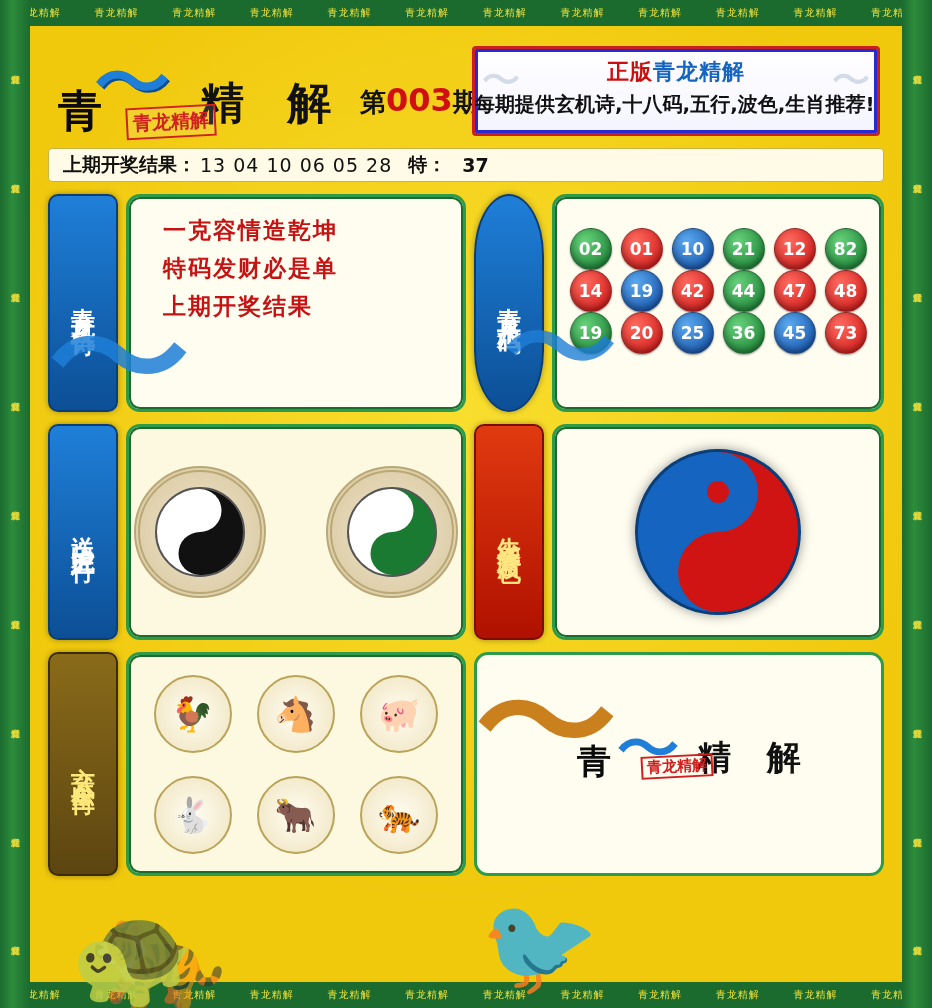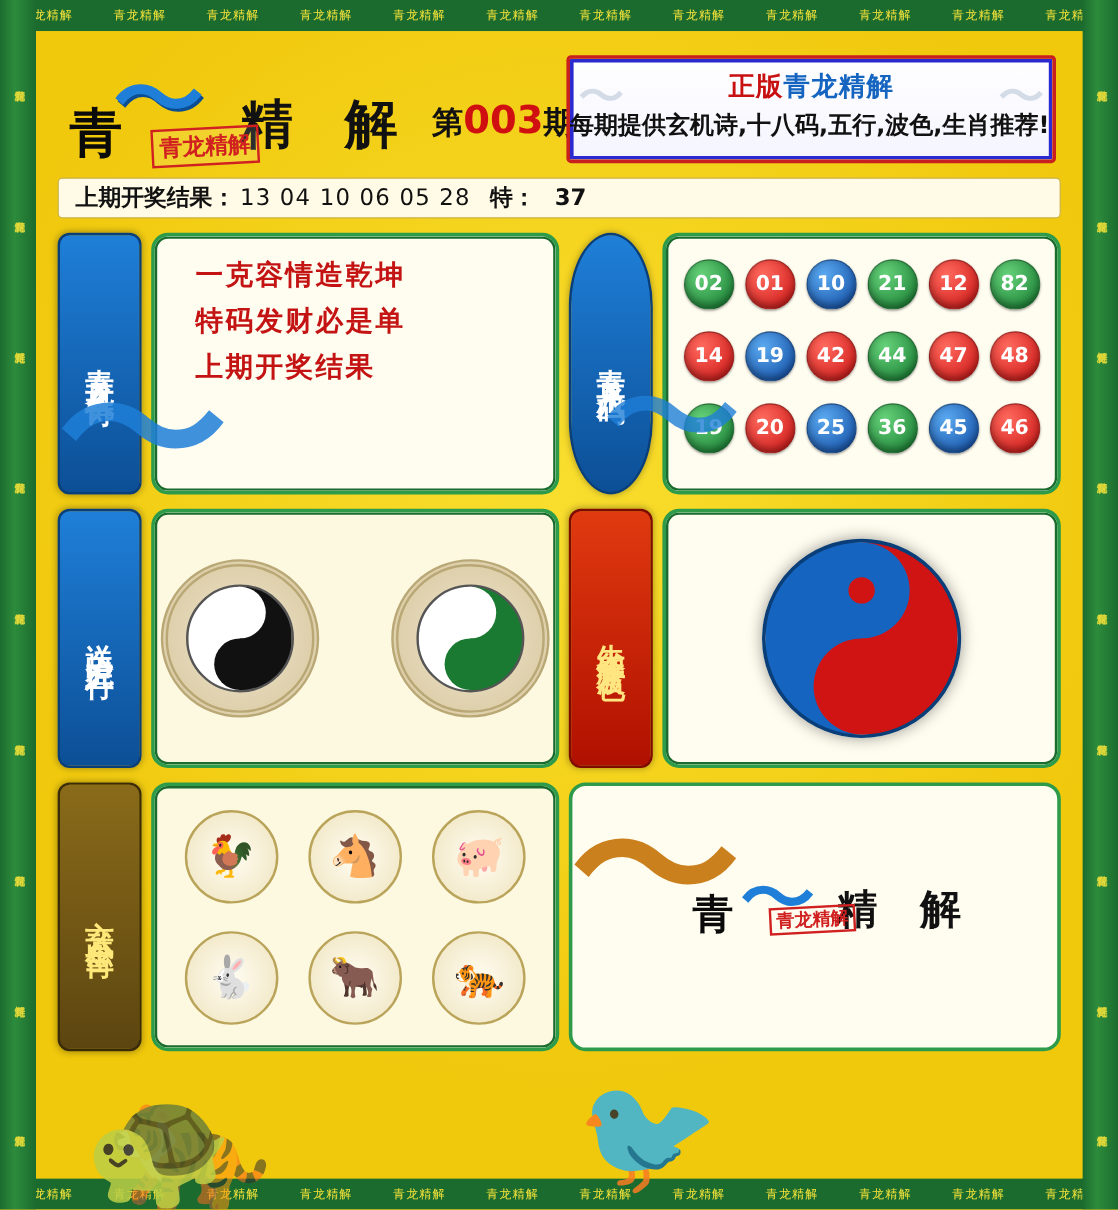--- a/index.html
+++ b/index.html
@@ -130,21 +130,21 @@
 
   
   .poem{padding:14px 0 10px 34px;}
   .poem div{
     font-size:23px;color:#c41313;font-weight:bold;line-height:38px;
     font-family:"DejaVu Serif","Liberation Serif",serif;letter-spacing:2px;
   }
   
   .numgrid{
     display:grid;grid-template-columns:repeat(6,1fr);
-    gap:18px 4px;padding:19px 12px;
+    gap:0 4px;padding:31px 12px;
   }
   .ball{
     width:40px;height:40px;border-radius:50%;
     display:flex;align-items:center;justify-content:center;
     font-size:17px;font-weight:bold;color:#fff;margin:0 auto;
     box-shadow:inset 0 -3px 6px rgba(0,0,0,.35),0 1px 2px rgba(0,0,0,.4);
     border:1px solid rgba(0,0,0,.3);
   }
   .ball.red{background:radial-gradient(circle at 35% 30%,#ff6a5e,#c91010);}
   .ball.blue{background:radial-gradient(circle at 35% 30%,#5aa9ef,#0d47a1);}
@@ -357,21 +357,21 @@
               <div class="ball blue">19</div>
               <div class="ball red">42</div>
               <div class="ball green">44</div>
               <div class="ball red">47</div>
               <div class="ball red">48</div>
               <div class="ball green">19</div>
               <div class="ball red">20</div>
               <div class="ball blue">25</div>
               <div class="ball green">36</div>
               <div class="ball blue">45</div>
-              <div class="ball red">46</div>
+              <div class="ball red">73</div>
             </div>
         </div>
       </div>
     </div>
 
     <div class="row" style="gap:8px;">
       <div class="cell" style="display:flex;gap:8px;flex:1.02;position:relative;">
         <div class="vtitle" style="min-height:210px;">送白虎五行</div>
         <div class="panel cream" style="min-height:210px;">
           <div class="taiji-wrap">

